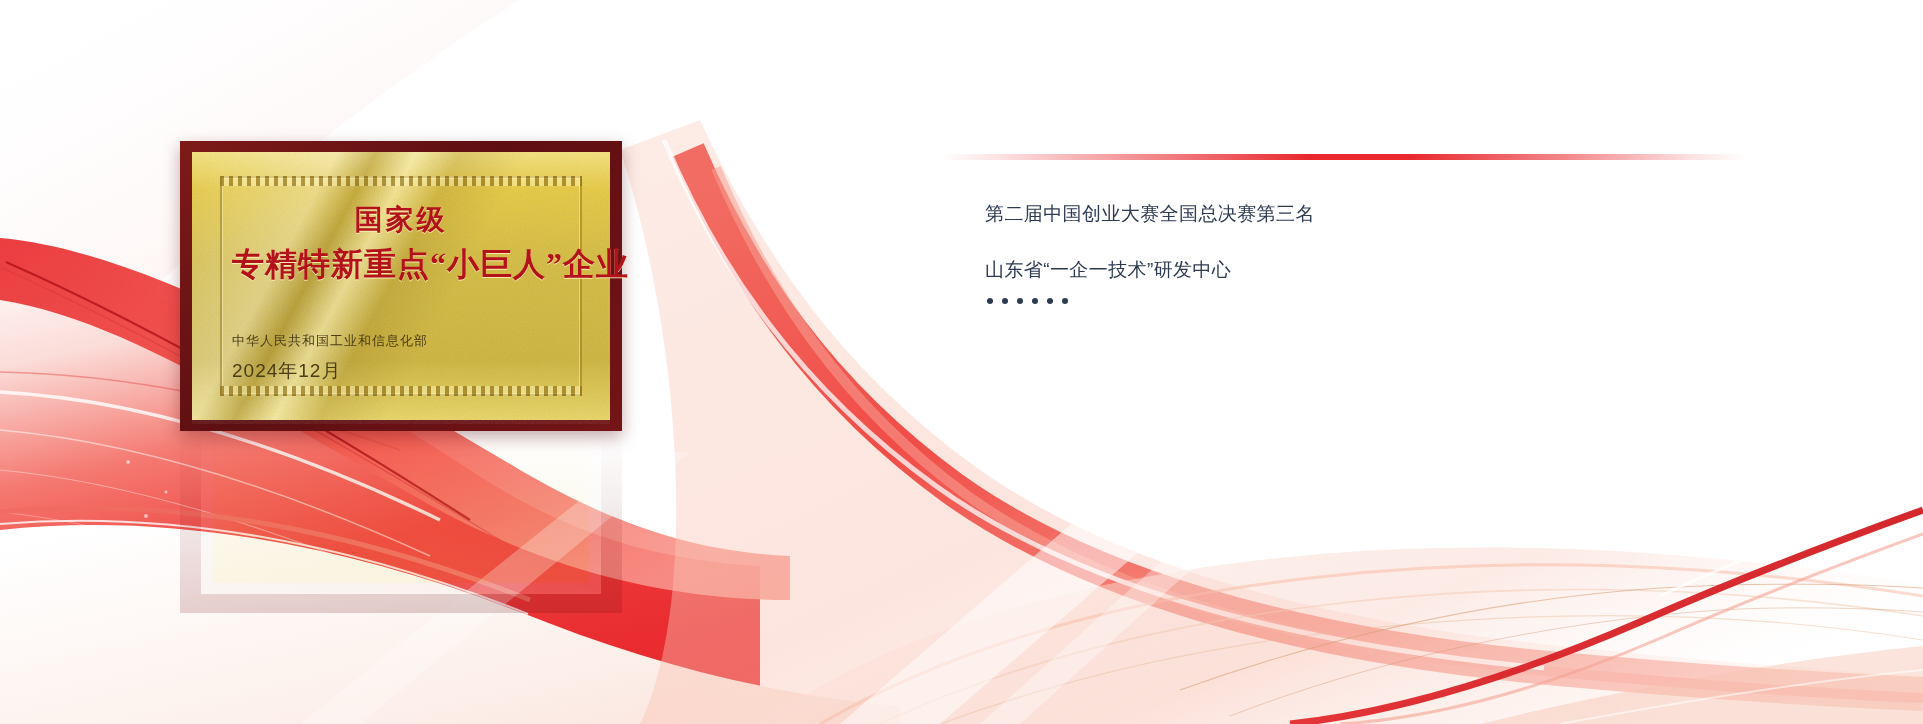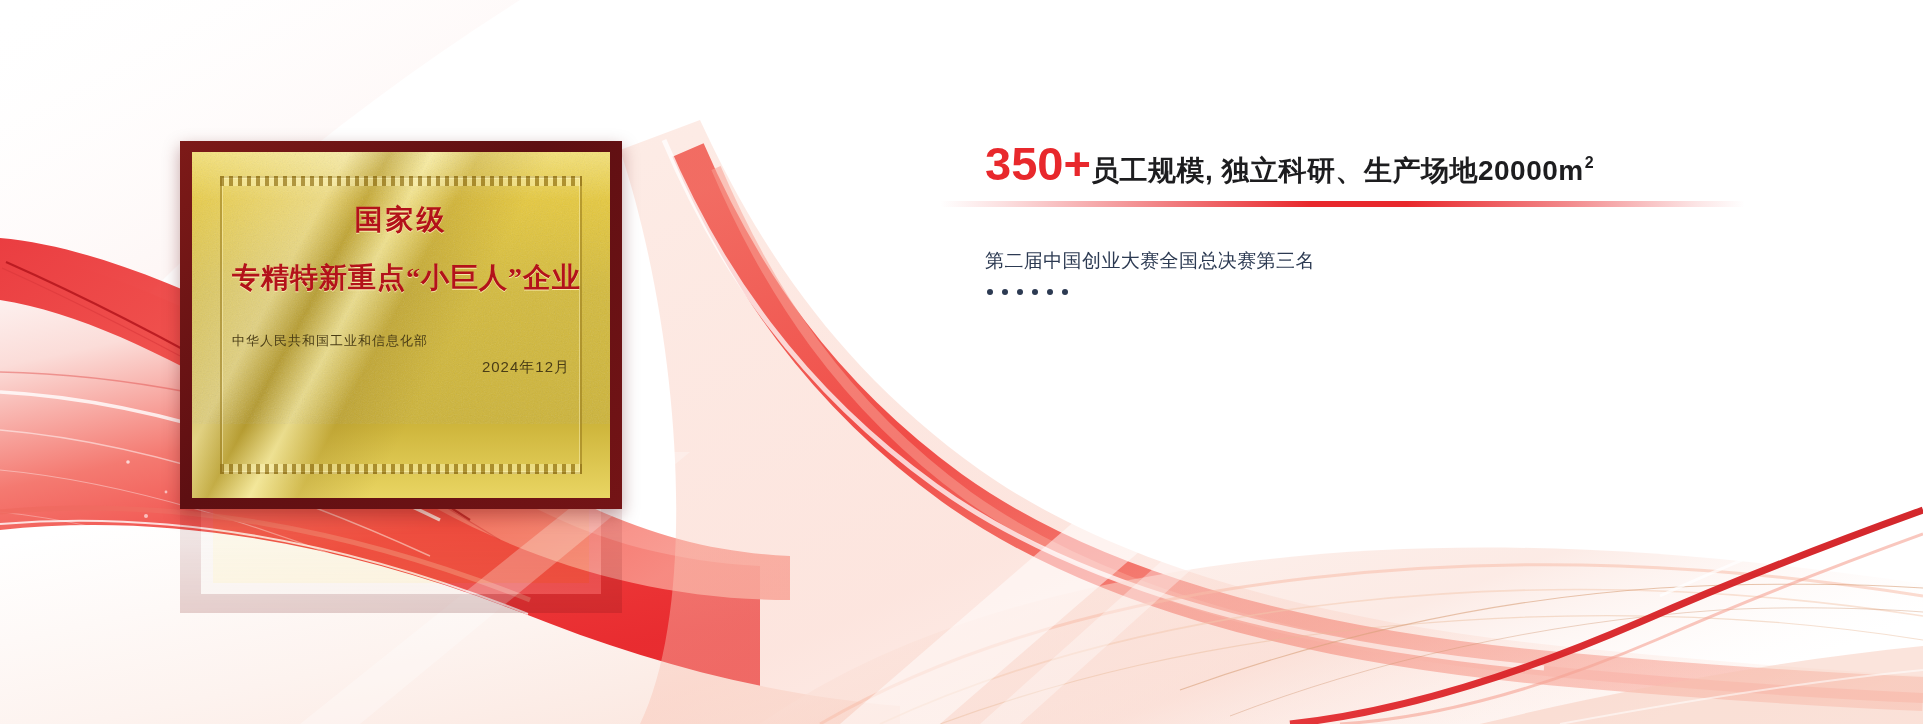--- a/index.html
+++ b/index.html
@@ -27,21 +27,21 @@
     height: 724px;
     pointer-events: none;
   }
 
   
   .plaque-wrap {
     position: absolute;
     left: 180px;
     top: 141px;
     width: 442px;
-    height: 368px;
+    height: 290px;
   }
   .plaque-outer {
     position: absolute;
     inset: 0;
     background: linear-gradient(135deg, #7d1a18 0%, #5e0f12 45%, #741416 100%);
     box-shadow: 0 6px 16px rgba(90, 10, 12, .35);
   }
   .plaque-silver {
     position: absolute;
     left: 21px; top: 19px; right: 21px; bottom: 19px;
@@ -97,40 +97,40 @@
     font-family: "Liberation Serif", "DejaVu Serif", serif;
     font-weight: bold;
     font-size: 28px;
     letter-spacing: 3px;
     text-shadow: 0 1px 0 rgba(255,245,190,.8);
     line-height: 1.25;
   }
   .plaque-title2 {
     font-family: "Liberation Serif", "DejaVu Serif", serif;
     font-weight: bold;
-    font-size: 28px;
+    font-size: 32px;
     letter-spacing: 1px;
-    margin-top: 22px;
+    margin-top: 6px;
     text-shadow: 0 1px 0 rgba(255,245,190,.8);
     white-space: nowrap;
   }
   .plaque-issuer {
     position: absolute;
     left: 40px; right: 40px; top: 180px;
     text-align: left;
     color: #4a3d16;
     font-size: 13px;
     letter-spacing: 1px;
   }
   .plaque-date {
     position: absolute;
     left: 40px; right: 40px; top: 206px;
-    text-align: right;
+    text-align: left;
     color: #4a3d16;
-    font-size: 15px;
+    font-size: 19px;
     letter-spacing: 1px;
   }
 
   
   .plaque-reflection {
     position: absolute;
     left: 180px;
     top: 433px;
     width: 442px;
     height: 180px;
@@ -377,30 +377,26 @@
         <div class="plaque-title1">国家级</div>
         <div class="plaque-title2">专精特新重点“小巨人”企业</div>
       </div>
       <div class="plaque-issuer">中华人民共和国工业和信息化部</div>
       <div class="plaque-date">2024年12月</div>
     </div>
   </div>
 
   <div class="content">
 
-    <div class="headline">
-      <span class="headline-num">350+</span>
-      <span class="headline-rest">员工规模, 独立科研、生产场地20000m</span>
-      <span class="headline-sup">2</span>
-    </div>
 
     <div class="rule"></div>
 
     <div class="award-list">
       <div class="award-item">第二届中国创业大赛全国总决赛第三名</div>
+      <div class="award-item">山东省“一企一技术”研发中心</div>
 
       <div class="ellipsis">
         <span></span>
         <span></span>
         <span></span>
         <span></span>
         <span></span>
         <span></span>
       </div>
     </div>

